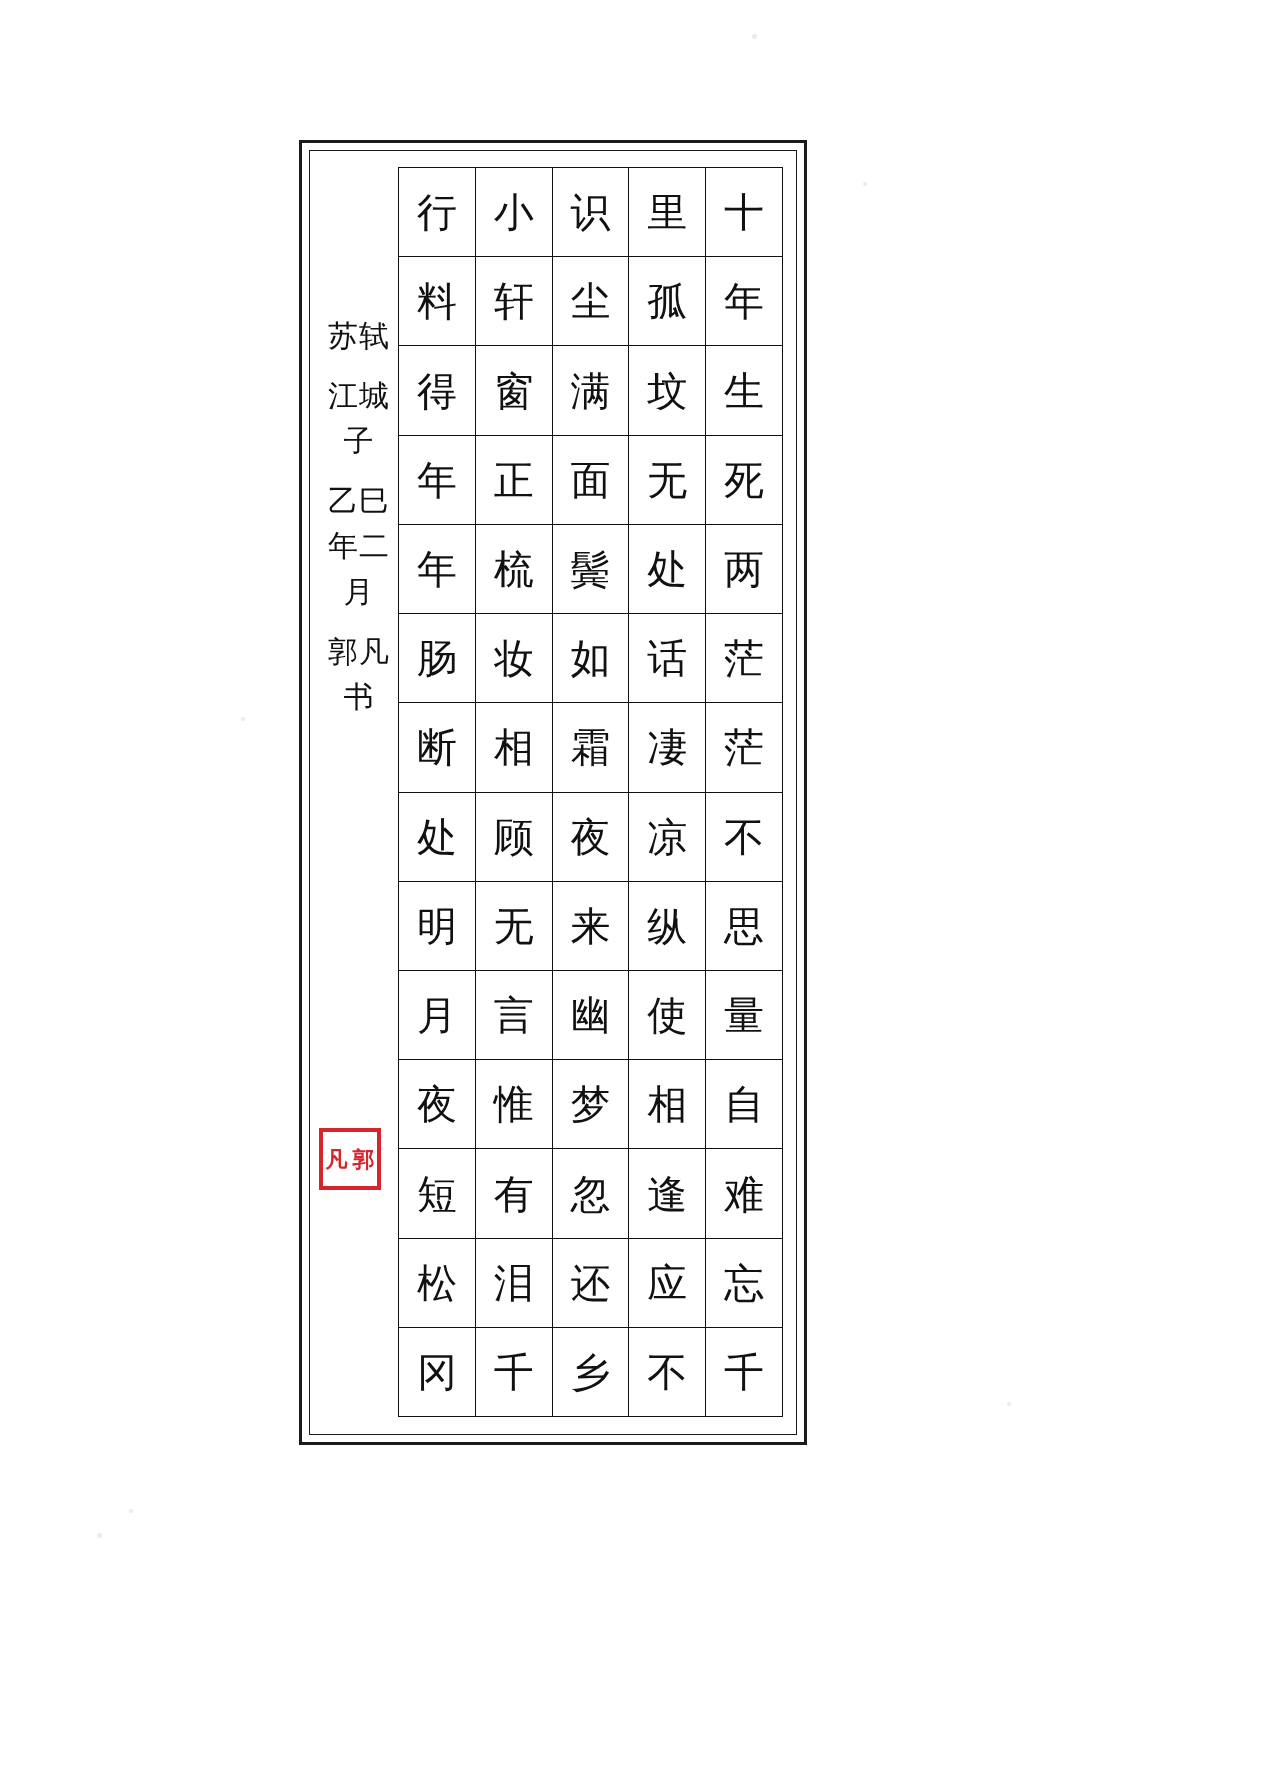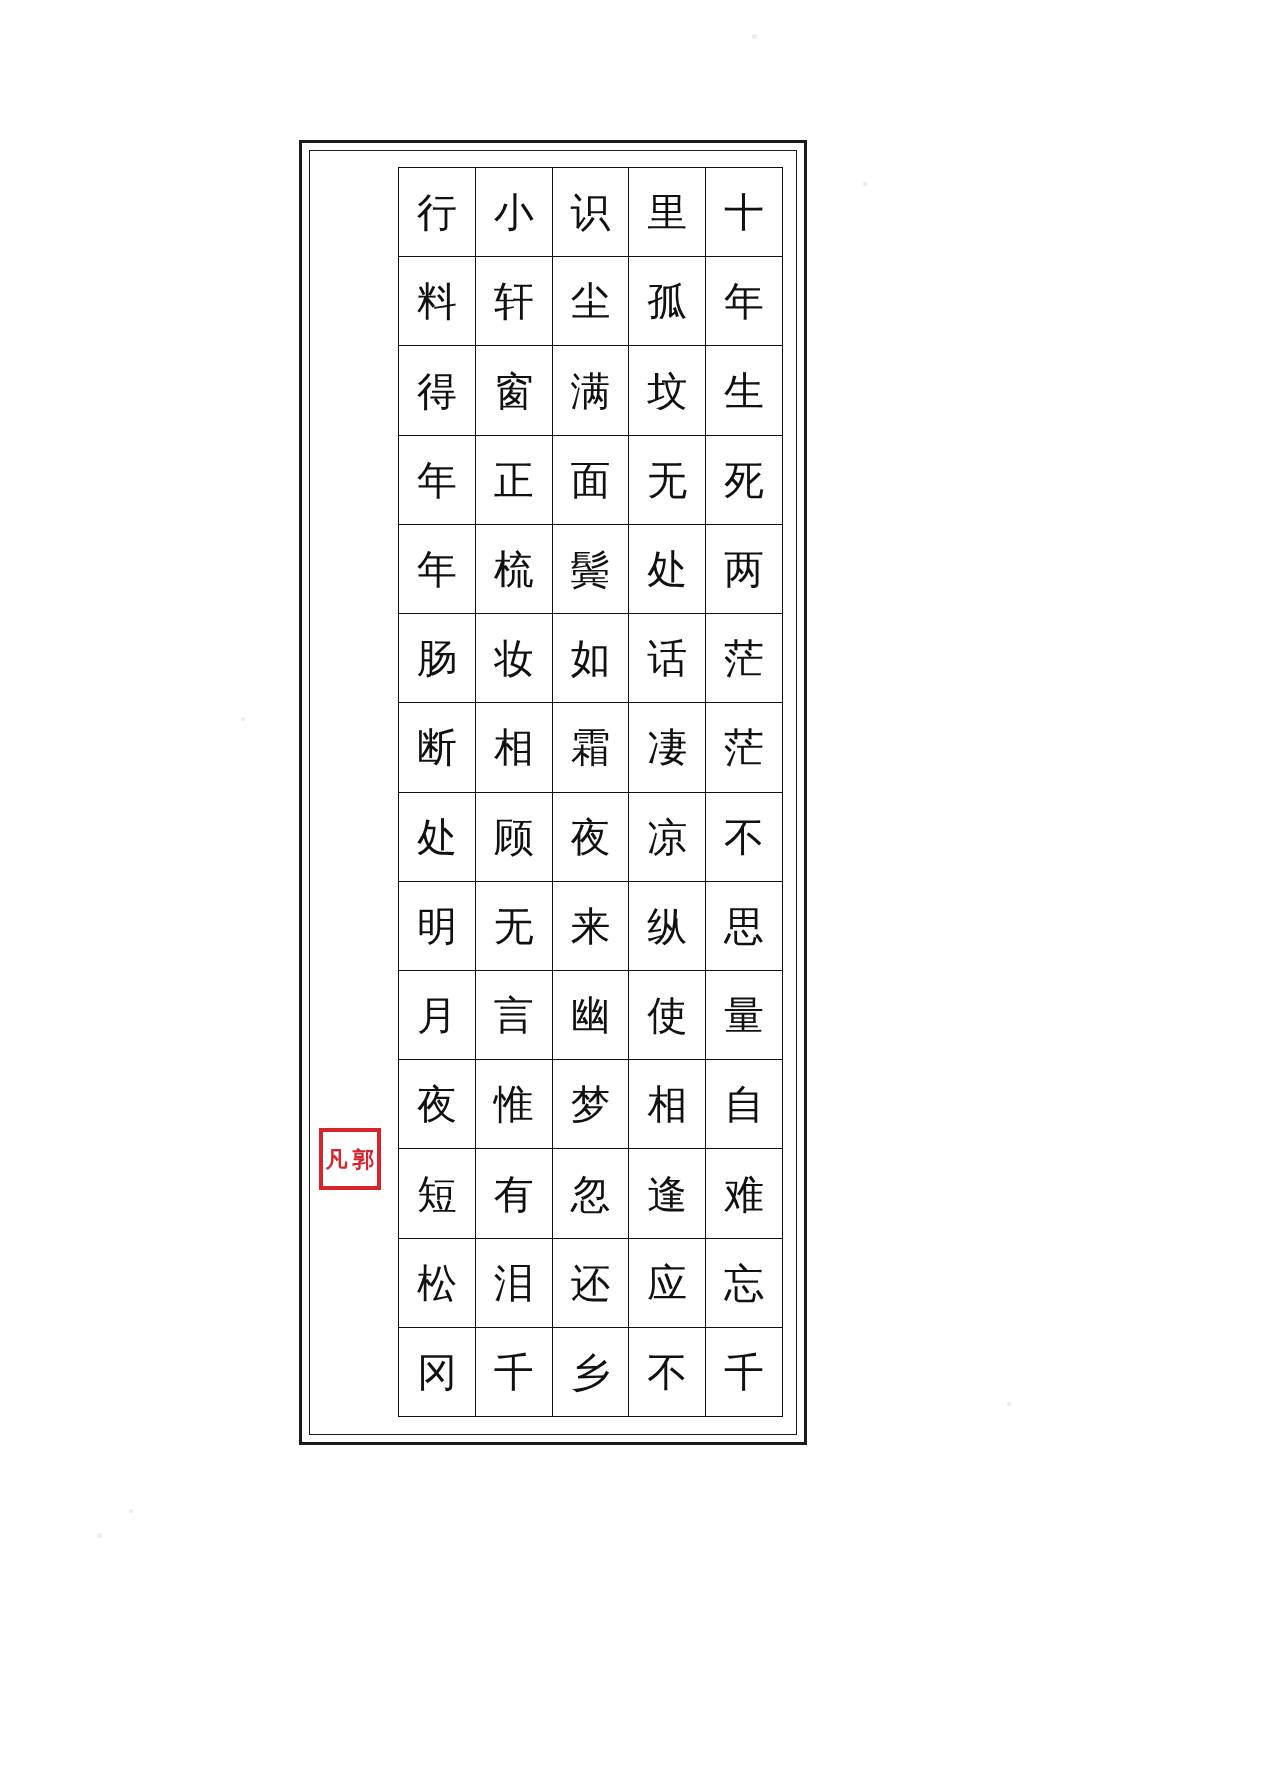--- a/index.html
+++ b/index.html
@@ -122,20 +122,29 @@
 <div class="speck" style="left:752px;top:34px;width:5px;height:5px;"></div>
 <div class="speck" style="left:863px;top:182px;width:4px;height:4px;"></div>
 <div class="speck" style="left:241px;top:717px;width:4px;height:4px;"></div>
 <div class="speck" style="left:97px;top:1533px;width:5px;height:5px;"></div>
 <div class="speck" style="left:129px;top:1509px;width:4px;height:4px;"></div>
 <div class="speck" style="left:1007px;top:1402px;width:4px;height:4px;"></div>
 
 <div id="calligraphy-frame">
   <div class="inner-rule"></div>
 
+  <div id="colophon">
+    <span>苏轼</span>
+    <span class="gap"></span>
+    <span>江城子</span>
+    <span class="gap"></span>
+    <span>乙巳年二月</span>
+    <span class="gap"></span>
+    <span>郭凡书</span>
+  </div>
 
   <div id="seal">
     <span>凡</span>
     <span>郭</span>
   </div>
 
   <div id="poem-grid">
     <div class="poem-column">
       <div class="poem-cell">十</div>
       <div class="poem-cell">年</div>

